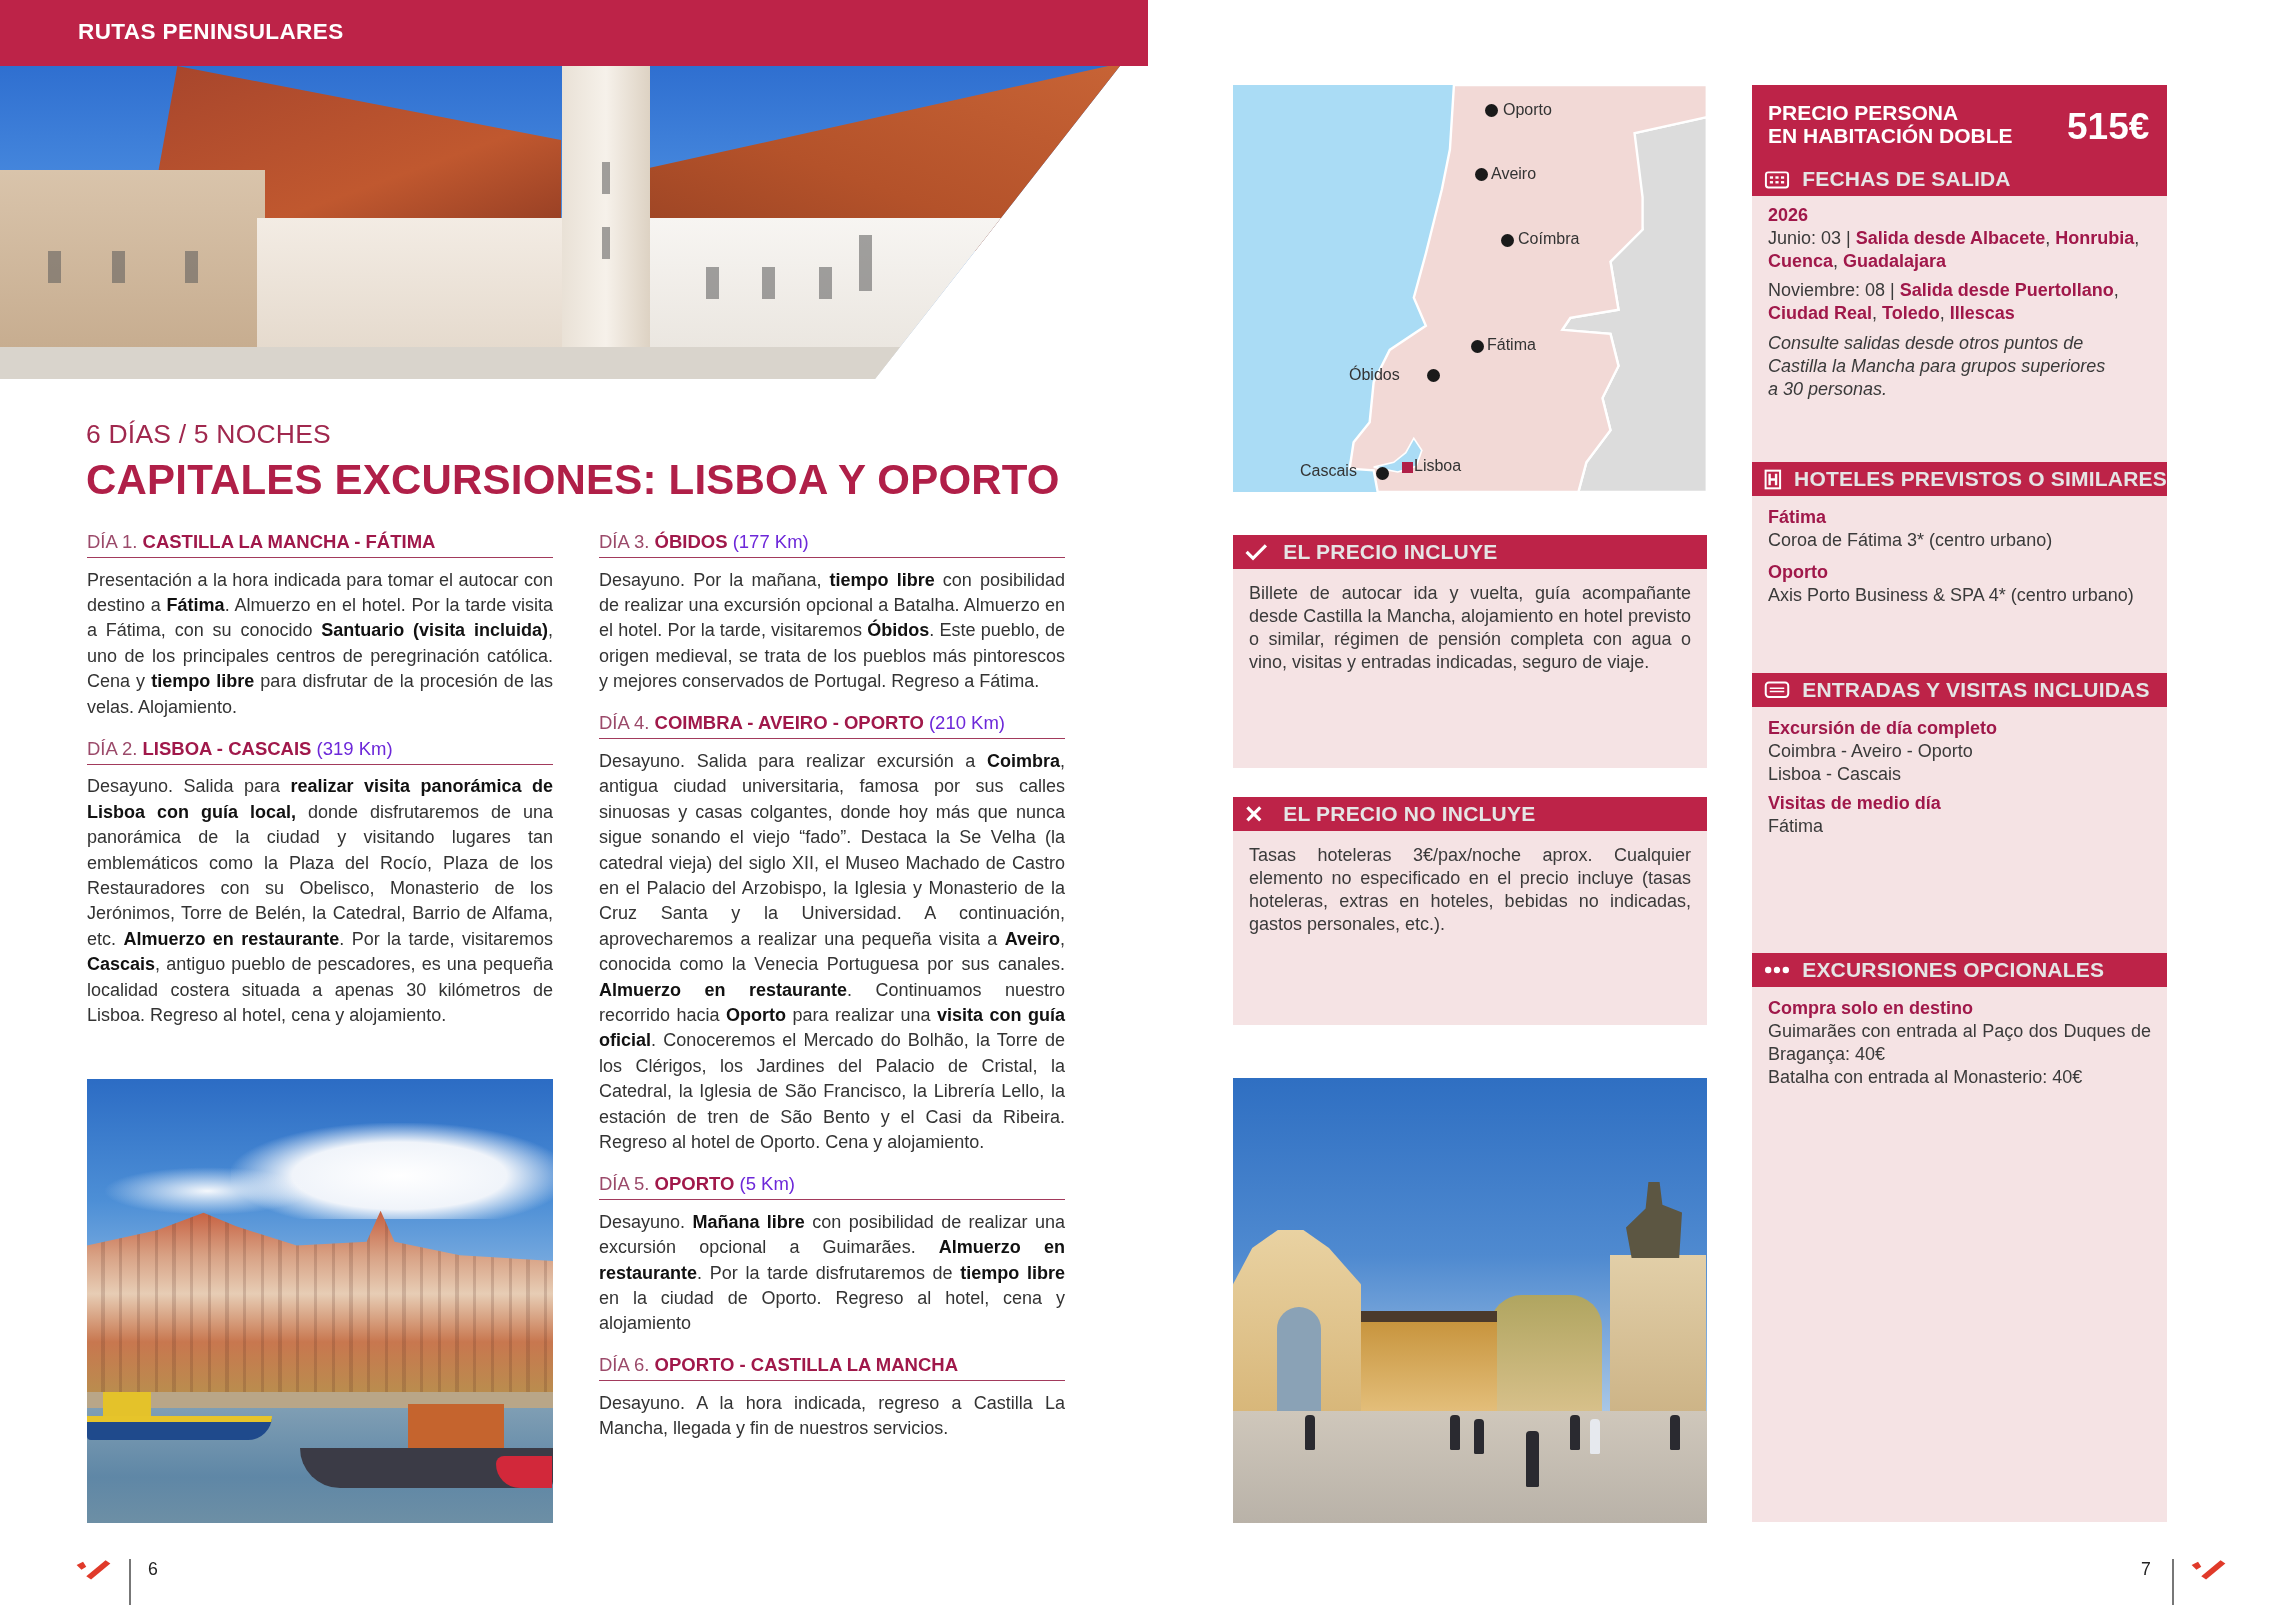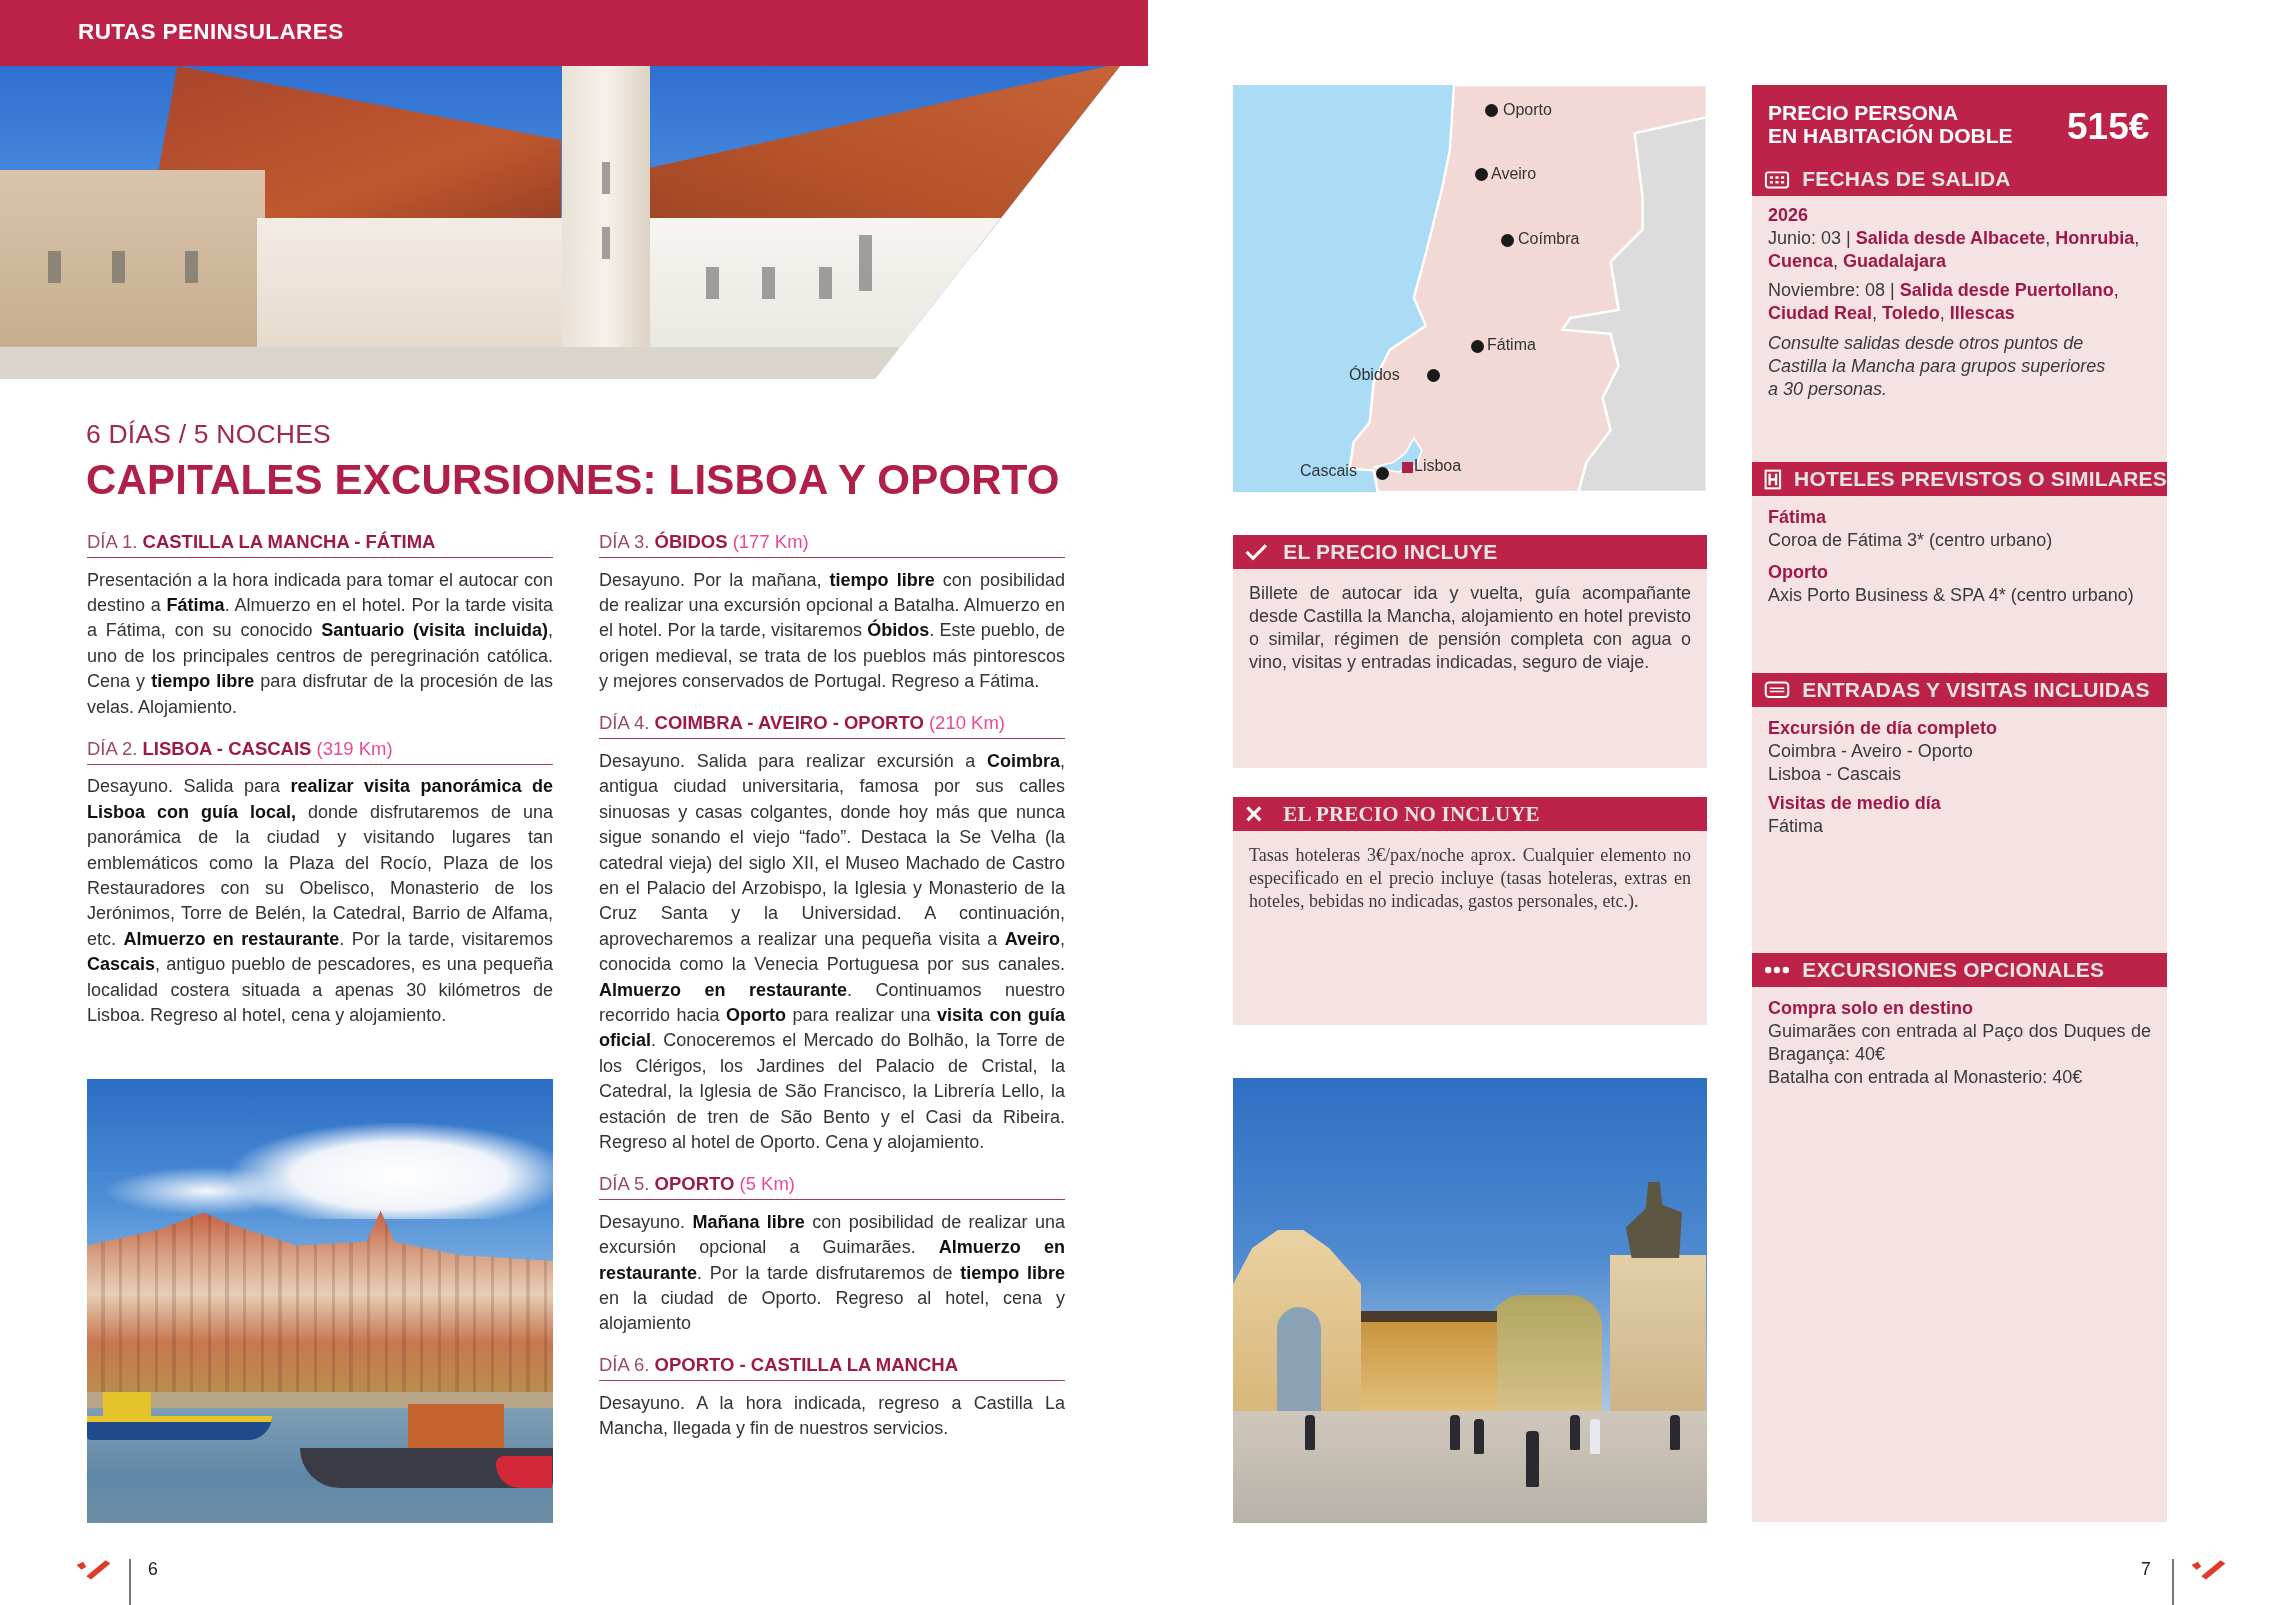--- a/index.html
+++ b/index.html
@@ -29,21 +29,21 @@
 
   
   .subtitle { left: 86px; top: 419px; color: #a0284e; font-size: 26.5px; letter-spacing: 0.2px; }
   .title { left: 86px; top: 456px; color: #b01f48; font-size: 42px; font-weight: 700; letter-spacing: 0.2px; }
 
   
   .col { position: absolute; width: 466px; }
   .day-head { font-size: 18.5px; color: #9b3a5c; padding-bottom: 4px; border-bottom: 1.6px solid #a23a5c; margin-bottom: 9.6px; white-space: nowrap; }
   .day-head .dn { color: #9b4a6a; }
   .day-head .dt { color: #a0184a; font-weight: 700; }
-  .day-head .km { color: #ec4899; }
+  .day-head .km { color: #6d28d9; }
   .day-body { font-size: 18px; line-height: 25.4px; text-align: justify; color: #333; margin-bottom: 17.7px; }
   .day-body b { color: #111; }
 
   
   .porto { left: 87px; top: 1079px; width: 466px; height: 444px; overflow: hidden; background: #3c7cc8; }
   .porto .sky { position:absolute; left:0; top:0; width:100%; height:55%; background: linear-gradient(180deg,#2c6cc4 0%,#4d8fd6 50%,#9cc1e6 100%); }
   .porto .cloud { position:absolute; left:144px; top:44px; width:337px; height:96px; background: radial-gradient(ellipse at 50% 55%, #ffffff 0%, #f0f4fa 45%, rgba(255,255,255,0) 72%); }
   .porto .cloud2 { position:absolute; left:16px; top:88px; width:209px; height:48px; background: radial-gradient(ellipse at 50% 50%, #f5f8fc 0%, rgba(255,255,255,0) 70%); }
   .porto .city { position:absolute; left:0; top:128px; width:100%; height:193px;
                  background:
@@ -233,21 +233,21 @@
     <span class="ico">
       <svg width="22.5" height="17.7" viewBox="0 0 28 22">
           <path d="M2 11 L10 19 L26 3" stroke="#fff" stroke-width="4" fill="none"></path>
         </svg>
     </span>
     <span>EL PRECIO INCLUYE</span>
   </div>
   <div class="box-body justify">Billete de autocar ida y vuelta, guía acompañante desde Castilla la Mancha, alojamiento en hotel previsto o similar, régimen de pensión completa con agua o vino, visitas y entradas indicadas, seguro de viaje.</div>
 </div>
 
-<div class="box" style="left:1233px; top:797px; width:474px; height:228px;font-family:Liberation Serif, serif;">
+<div class="box" style="left:1233px; top:797px; width:474px; height:228px;">
   <div class="box-head">
     <span class="ico">
       <svg width="17.7" height="17.7" viewBox="0 0 22 22">
           <path d="M3 3 L19 19 M19 3 L3 19" stroke="#fff" stroke-width="4"></path>
         </svg>
     </span>
     <span>EL PRECIO NO INCLUYE</span>
   </div>
   <div class="box-body justify">Tasas hoteleras 3€/pax/noche aprox. Cualquier elemento no especificado en el precio incluye (tasas hoteleras, extras en hoteles, bebidas no indicadas, gastos personales, etc.).</div>
 </div>

